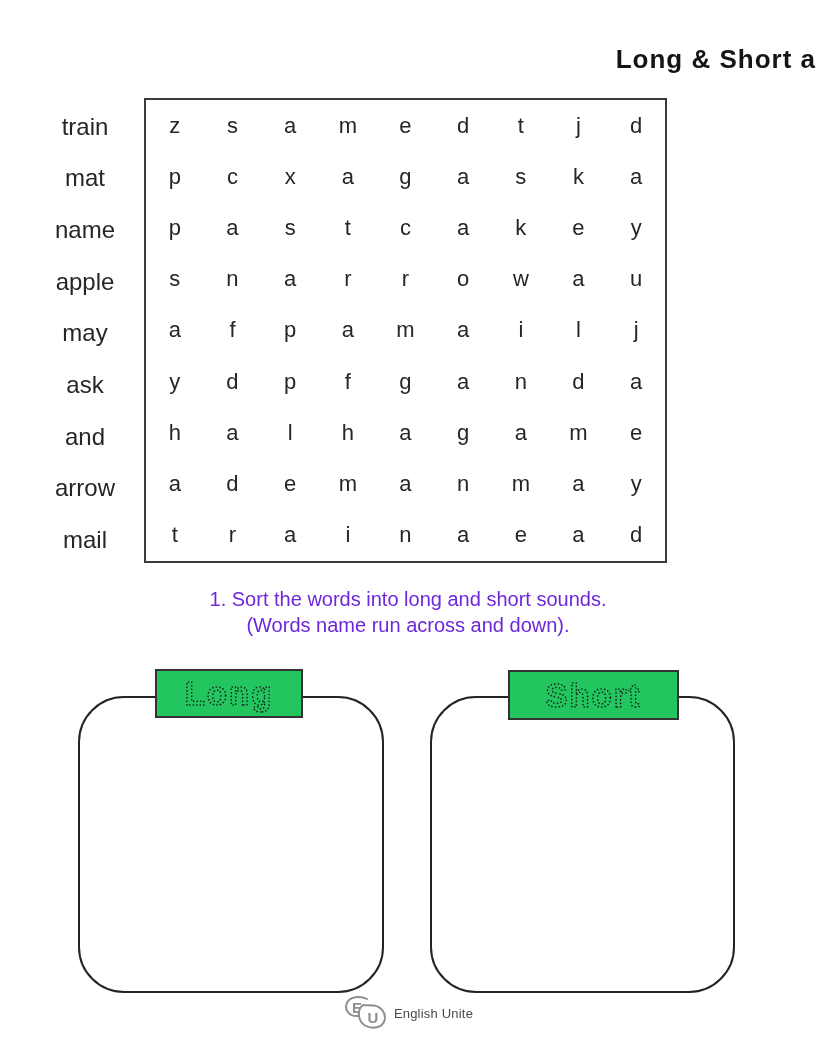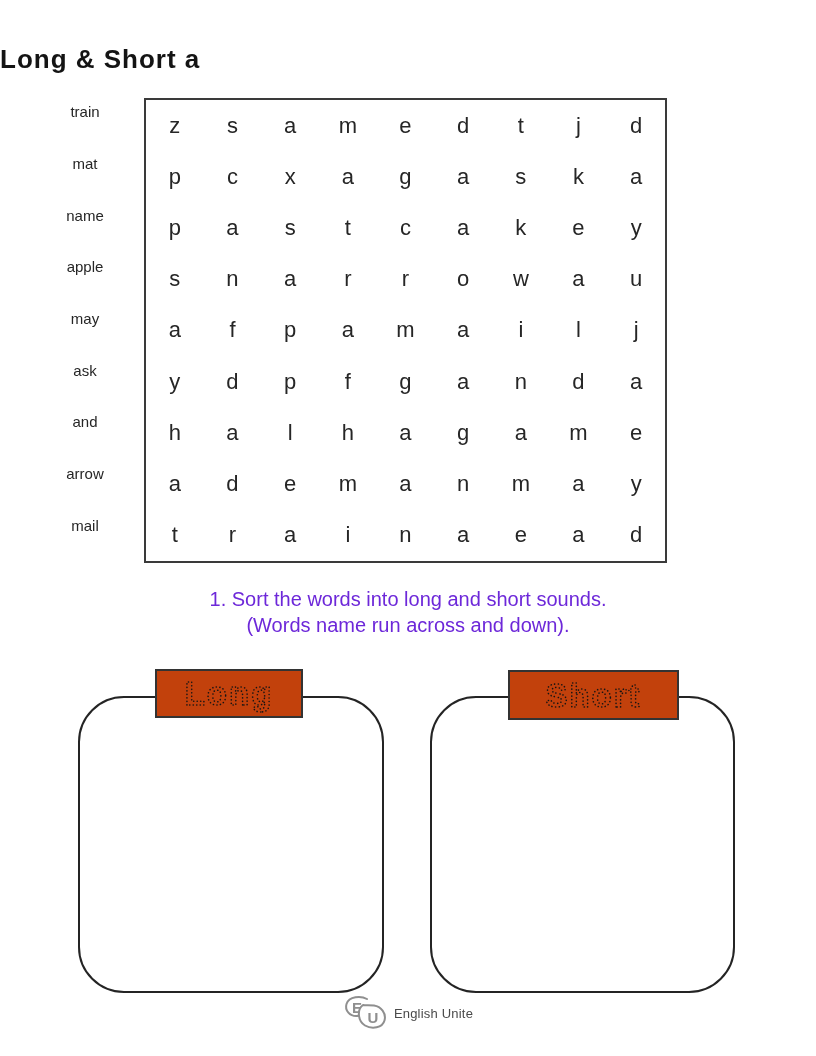--- a/index.html
+++ b/index.html
@@ -9,21 +9,21 @@
     background:#ffffff;
     font-family:"Liberation Sans", sans-serif;
     color:#1e1e1e;
     overflow:hidden;
     margin:0 auto;
   }
 
   
   .title {
     position:absolute; top:44px; left:0; width:100%;
-    text-align:left;
+    text-align:right;
     font-size:26px; font-weight:700; letter-spacing:1px;
     color:#141414;
   }
 
   
   .grid-box {
     position:absolute; left:144px; top:98px;
     width:523px; height:465px;
     border:2px solid #3a3a3a; box-sizing:border-box;
     display:grid;
@@ -31,24 +31,24 @@
     grid-template-rows:repeat(9, 1fr);
     background:#ffffff;
   }
   .cell {
     display:flex; align-items:center; justify-content:center;
     font-size:22px; color:#262626;
   }
 
   
   .words-col {
-    position:absolute; top:86px; height:465px;
+    position:absolute; top:101px; height:465px;
     display:grid; grid-template-rows:repeat(9, 1fr);
     align-items:center; justify-items:center;
-    font-size:15px; color:#262626;
+    font-size:24px; color:#262626;
   }
   .words-col.left  { left:26px;  width:118px; }
   .words-col.right { left:666px; width:124px; }
   .word-item { white-space:nowrap; }
 
   
   .instructions {
     position:absolute; top:586px; left:0; width:100%;
     text-align:center;
     font-size:20px; line-height:26px; color:#6d28d9;
@@ -59,21 +59,21 @@
     position:absolute;
     border:2px solid #242424; border-radius:46px;
     background:#ffffff; box-sizing:border-box;
     z-index:1;
   }
   #long-box  { left:78px;  top:696px; width:306px; height:297px; }
   #short-box { left:430px; top:696px; width:305px; height:297px; }
 
   .sort-label {
     position:absolute;
-    border:2px solid #333333; background:#c2410c;
+    border:2px solid #333333; background:#22c55e;
     box-sizing:border-box;
     display:flex; align-items:center; justify-content:center;
     z-index:2;
   }
   #long-label  { left:155px; top:669px; width:148px; height:49px; }
   #short-label { left:508px; top:670px; width:171px; height:50px; }
   .trace-svg { display:block; }
 
   
   .footer {

